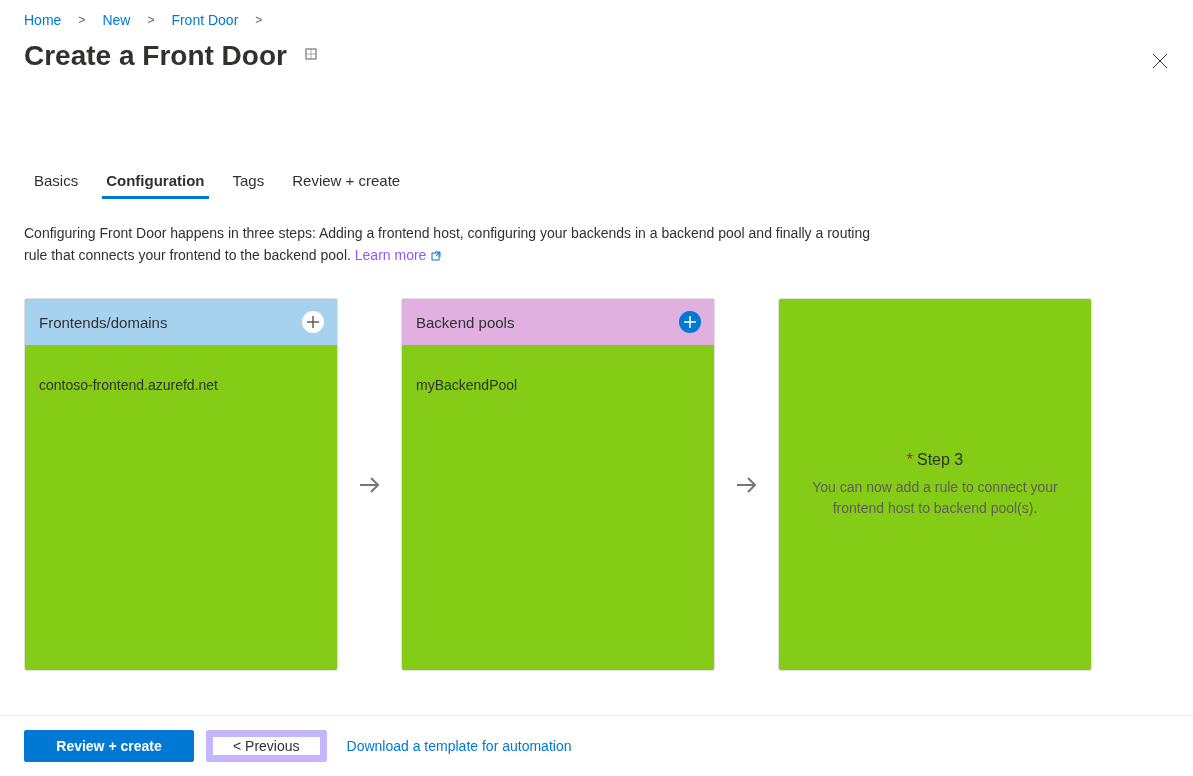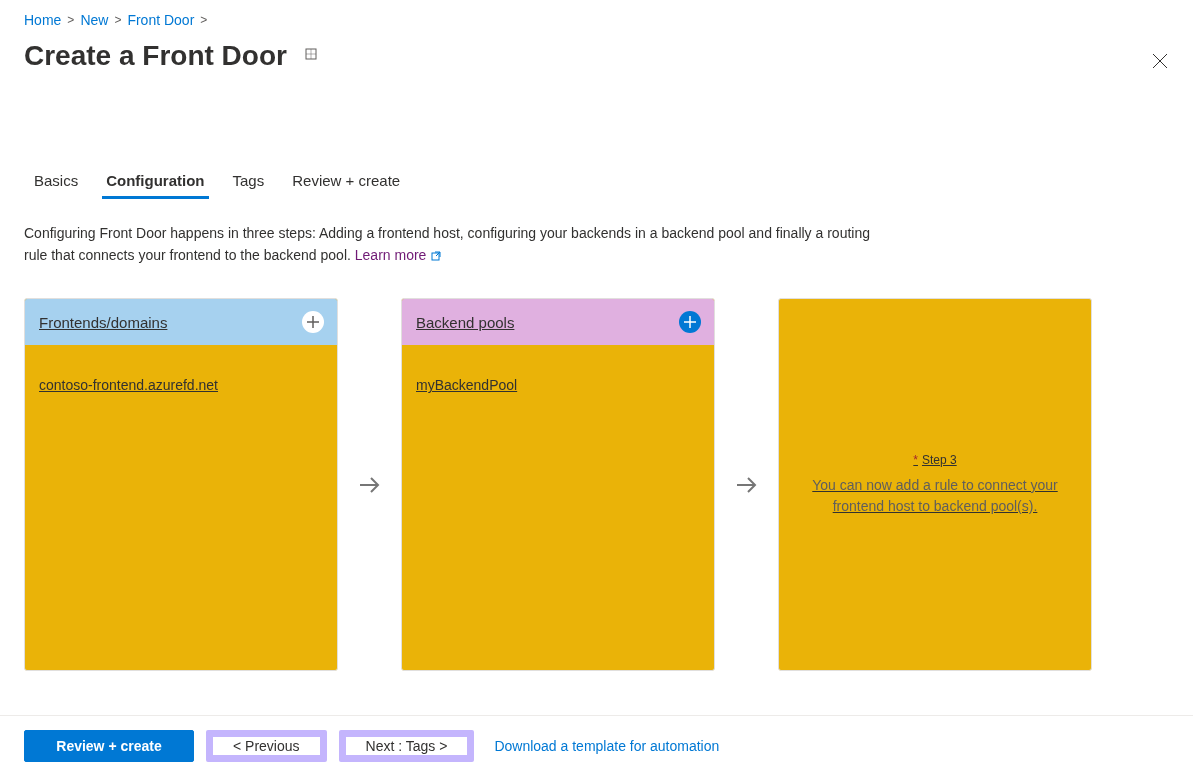--- a/index.html
+++ b/index.html
@@ -13,21 +13,21 @@
       color: #323130;
       font-size: 14px;
       width: 1193px;
       height: 776px;
       position: relative;
     }
     .breadcrumb {
       padding: 12px 24px 6px 24px;
       display: flex;
       align-items: center;
-      gap: 6px;
+      gap: 17px;
     }
     .breadcrumb a {
       color: #0078d4;
       text-decoration: none;
       font-size: 14px;
     }
     .breadcrumb .chevron {
       color: #605e5c;
       font-size: 12px;
     }
@@ -81,39 +81,38 @@
       height: 3px;
       background: #0078d4;
     }
     .description {
       padding: 26px 24px 0 24px;
       max-width: 920px;
       line-height: 1.55;
       color: #323130;
     }
     .description a {
-      color: #701a75;
+      color: #8b5cf6;
       text-decoration: none;
     }
     .panels {
       display: flex;
       align-items: stretch;
       padding: 32px 24px 0 24px;
       gap: 0;
     }
     .panel {
       width: 314px;
       height: 373px;
       border: 1px solid #e1dfdd;
       border-radius: 3px;
-      background: #eab308;
+      background: #84cc16;
       display: flex;
       flex-direction: column;
       overflow: hidden;
-      text-decoration: underline;
     }
     .panel-header {
       display: flex;
       align-items: center;
       justify-content: space-between;
       height: 46px;
       padding: 0 12px 0 14px;
     }
     .panel-header.frontends {
       background: #a6d1ef;
@@ -141,21 +140,21 @@
     }
     .panel-body.center {
       display: flex;
       flex-direction: column;
       align-items: center;
       justify-content: center;
       text-align: center;
       padding: 0 20px;
     }
     .step-label {
-      font-size: 12px;
+      font-size: 16px;
       color: #323130;
       margin-bottom: 8px;
     }
     .required-marker {
       color: #a4262c;
       margin-right: 4px;
     }
     .step-text {
       color: #605e5c;
       line-height: 1.5;
@@ -312,15 +311,14 @@
       </div>
       <div class="step-text">You can now add a rule to connect your frontend host to backend pool(s).</div>
     </div>
   </div>
 
 </div>
 
 <div class="footer">
   <button class="btn btn-primary">Review + create</button>
   <button class="btn btn-secondary">&lt; Previous</button>
-  <button class="btn btn-secondary">Next : Tags &gt;</button>
   <a href="#">Download a template for automation</a>
 </div>
 
 </body></html>

